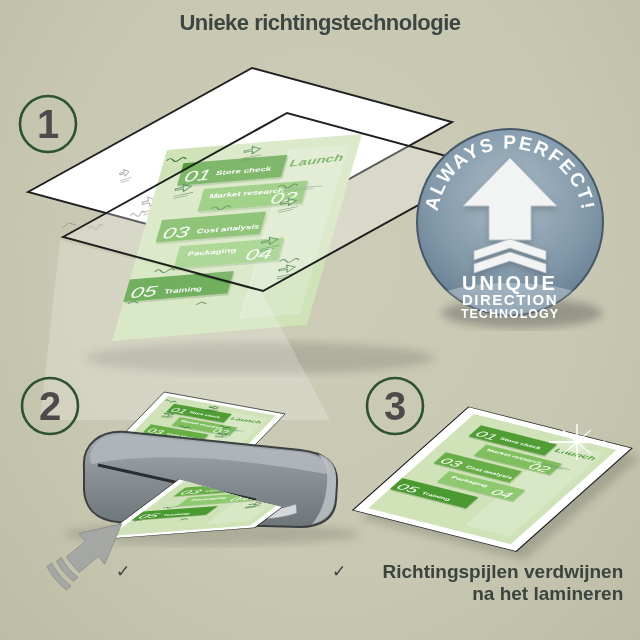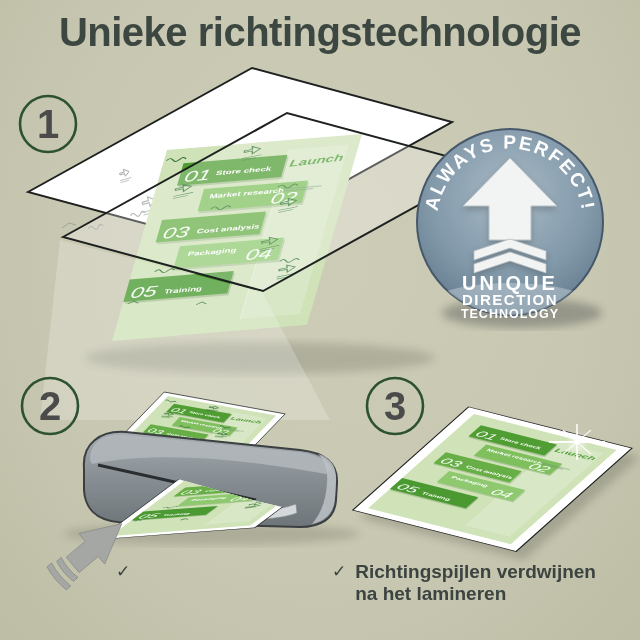--- a/index.html
+++ b/index.html
@@ -3,33 +3,33 @@
 <meta charset="utf-8">
 <style>
   html,body{margin:0;padding:0;}
   .canvas{
     position:relative;width:640px;height:640px;overflow:hidden;
     background:radial-gradient(ellipse at 50% 40%, #cdccb7 0%, #c8c7b1 60%, #bdbda6 100%);
     font-family:"Liberation Sans","DejaVu Sans",sans-serif;
   }
   .title{
     position:absolute;top:10px;left:0;width:100%;text-align:center;margin:0;
-    font-size:40px;font-weight:bold;color:#3d4742;letter-spacing:-0.5px;
+    font-size:22px;font-weight:bold;color:#3d4742;letter-spacing:-0.5px;
   }
   svg{position:absolute;inset:0;}
   svg text{font-family:"Liberation Sans","DejaVu Sans",sans-serif;}
   .benefit{
     position:absolute;display:flex;align-items:flex-start;
     color:#3b4440;font-size:19px;font-weight:bold;line-height:22px;
   }
   .benefit .tick{font-size:17px;margin-right:9px;line-height:22px;}
   .b1{left:116px;top:561px;width:196px;}
   .b1 .btext{width:150px;}
   .b2{left:332px;top:561px;width:300px;}
-  .b2 .btext{width:268px;}
+  .b2 .btext{width:268px;text-align:right;}
   .shadow-soft{filter:drop-shadow(0 3px 3px rgba(30,35,30,0.25));}
 </style>
 </head>
 <body>
 
 <div class="canvas">
 
   <h1 class="title">Unieke richtingstechnologie</h1>
 
   <svg width="640" height="640" viewBox="0 0 640 640">

